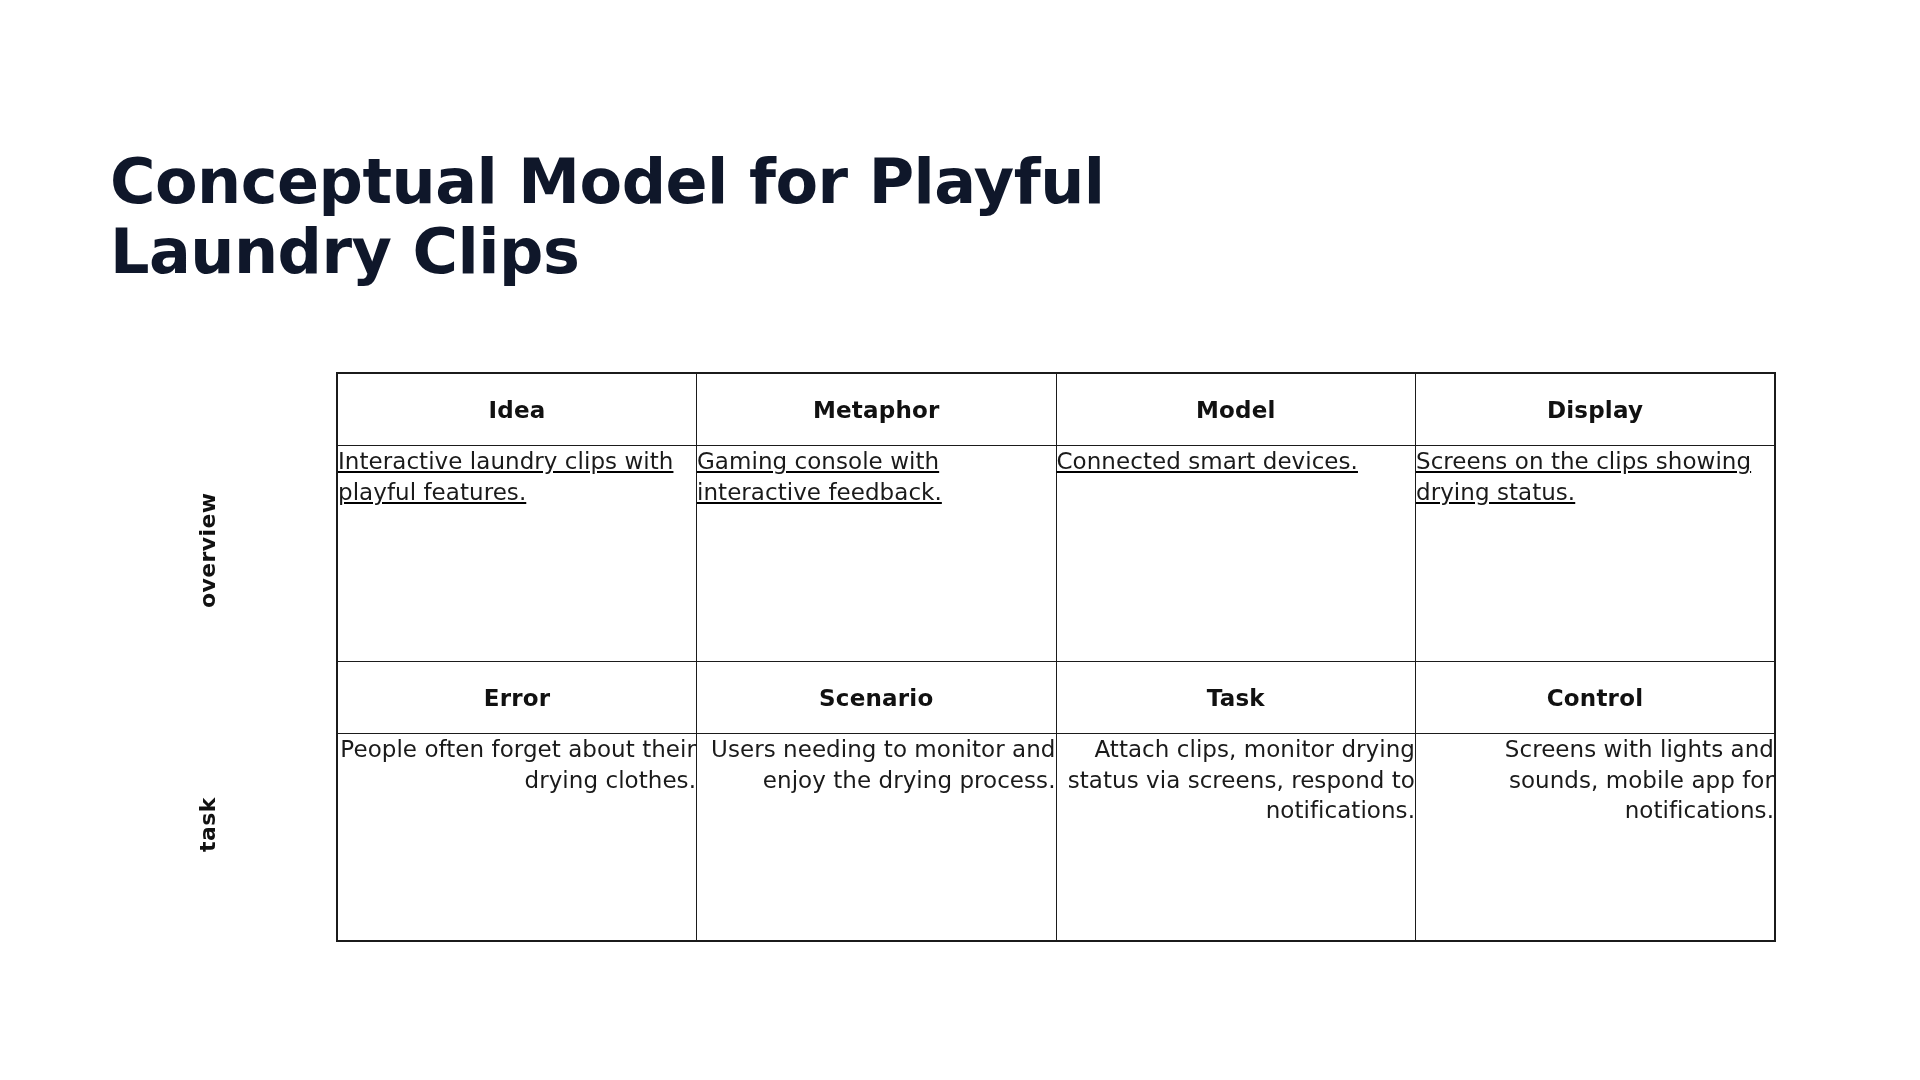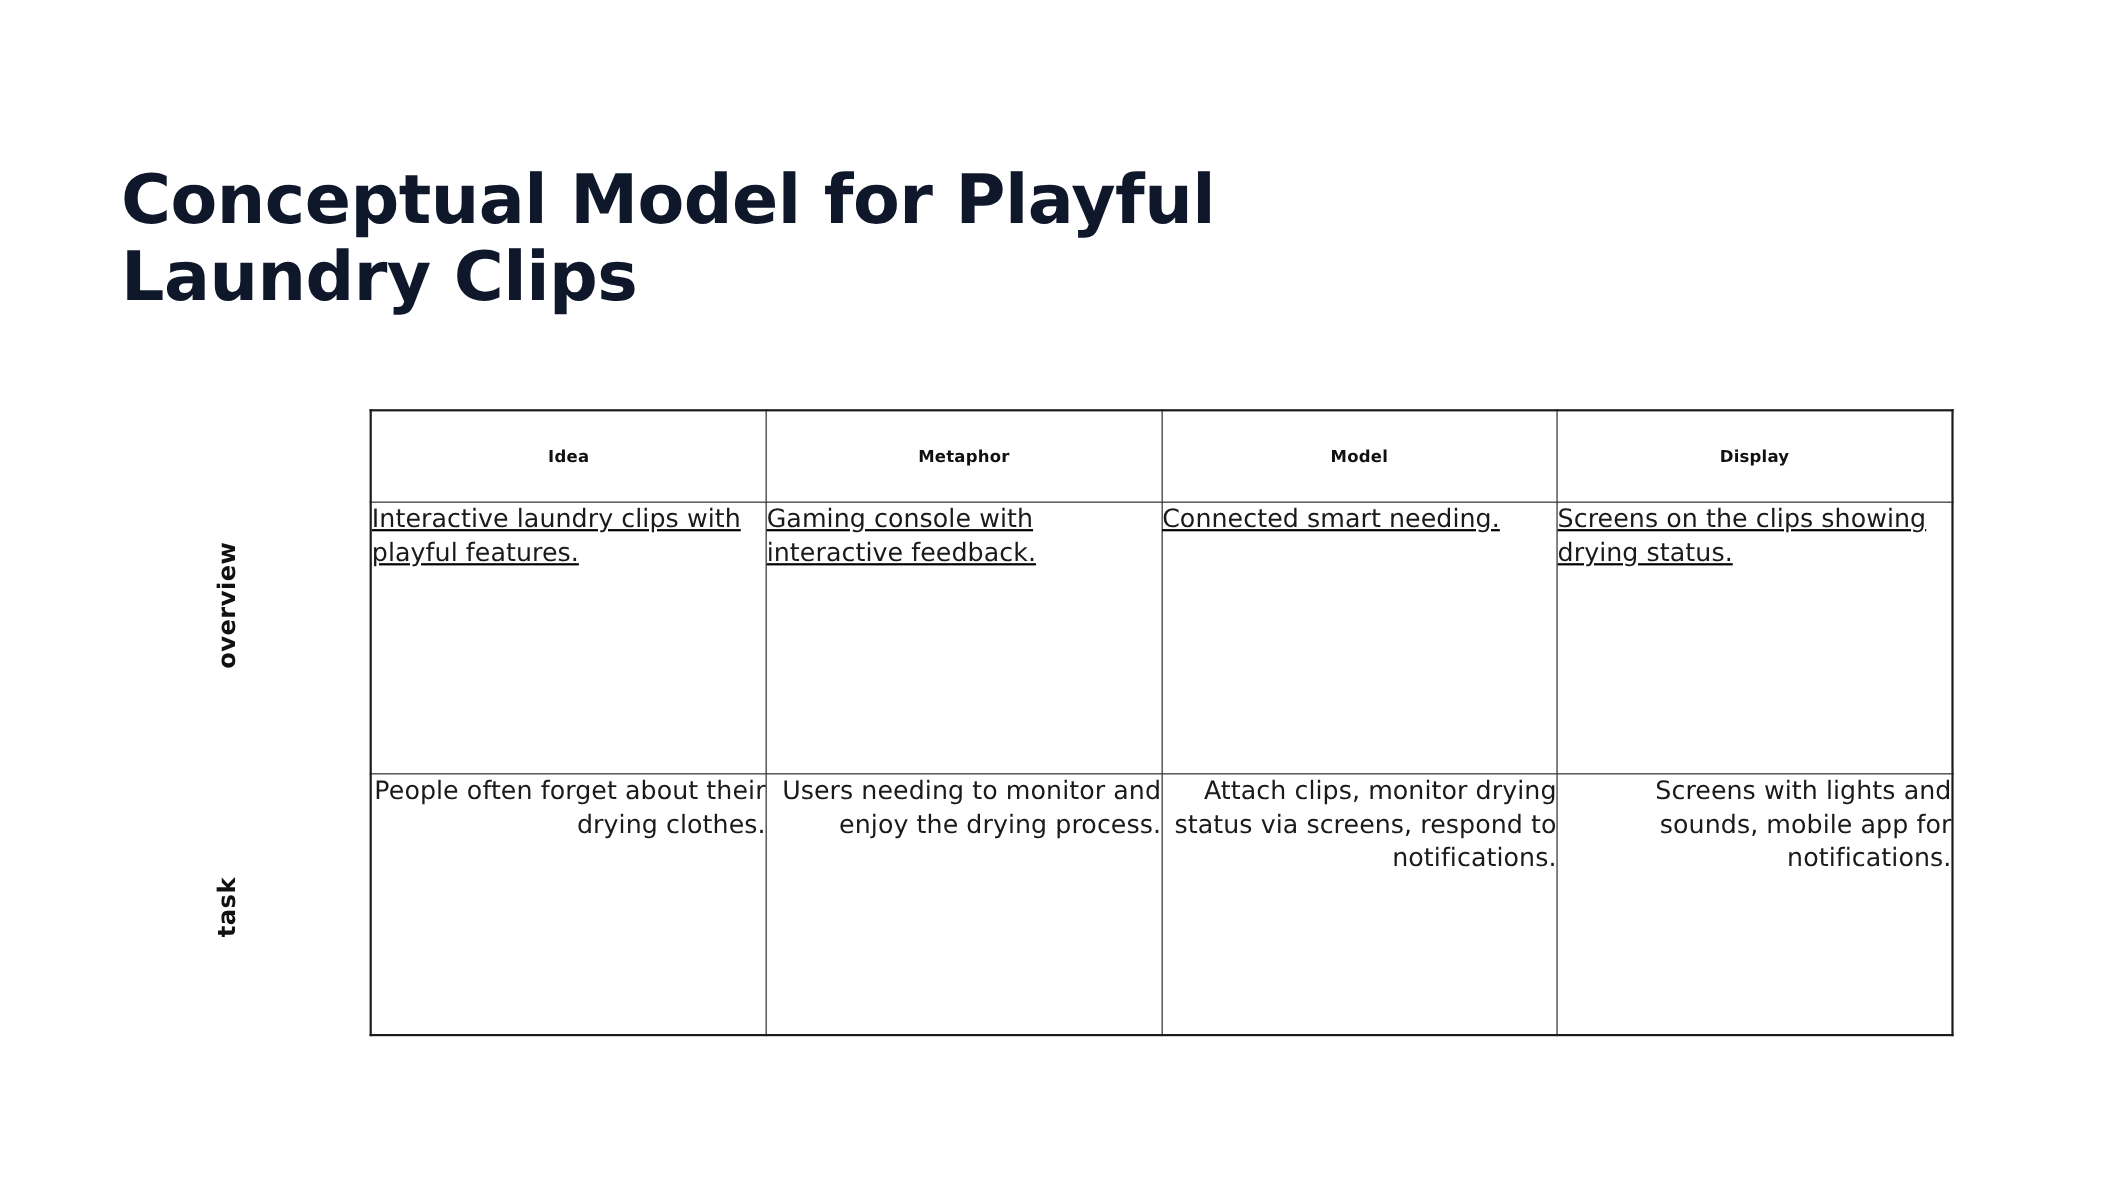--- a/index.html
+++ b/index.html
@@ -50,21 +50,21 @@
   table#concept-table td {
     border: 1px solid #1b1b1b;
     vertical-align: top;
     padding: 0;
   }
 
   .hdr-cell {
     text-align: center;
     vertical-align: middle !important;
     font-weight: bold;
-    font-size: 15px;
+    font-size: 23px;
     color: #111111;
     letter-spacing: 0.2px;
     height: 66px;
   }
 
   .body-cell {
     padding: 22px 24px 18px 26px;
     font-size: 23px;
     line-height: 1.33;
     color: #1a1a1a;
@@ -126,24 +126,30 @@
       <tr>
         <td class="hdr-cell">Idea</td>
         <td class="hdr-cell">Metaphor</td>
         <td class="hdr-cell">Model</td>
         <td class="hdr-cell">Display</td>
       </tr>
 
       <tr class="row-body">
         <td class="body-cell">Interactive laundry clips with playful features.</td>
         <td class="body-cell">Gaming console with interactive feedback.</td>
-        <td class="body-cell">Connected smart needing.</td>
+        <td class="body-cell">Connected smart devices.</td>
         <td class="body-cell">Screens on the clips showing drying status.</td>
       </tr>
 
+      <tr>
+        <td class="hdr-cell">Error</td>
+        <td class="hdr-cell">Scenario</td>
+        <td class="hdr-cell">Task</td>
+        <td class="hdr-cell">Control</td>
+      </tr>
 
       <tr class="row-body-2">
         <td class="body-cell">People often forget about their drying clothes.</td>
         <td class="body-cell">Users needing to monitor and enjoy the drying process.</td>
         <td class="body-cell">Attach clips, monitor drying status via screens, respond to notifications.</td>
         <td class="body-cell">Screens with lights and sounds, mobile app for notifications.</td>
       </tr>
     </tbody>
   </table>
 </div>

